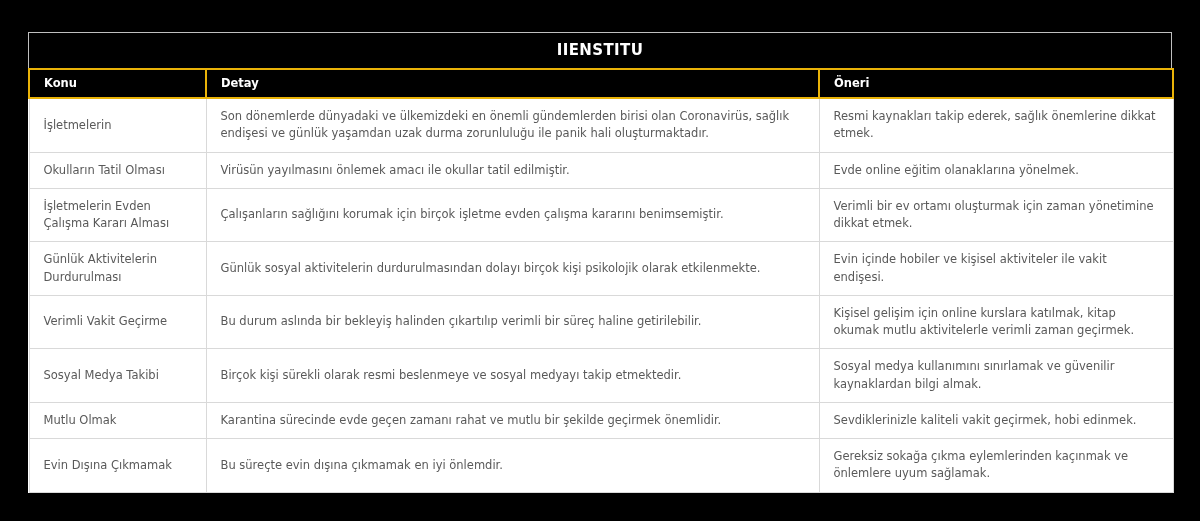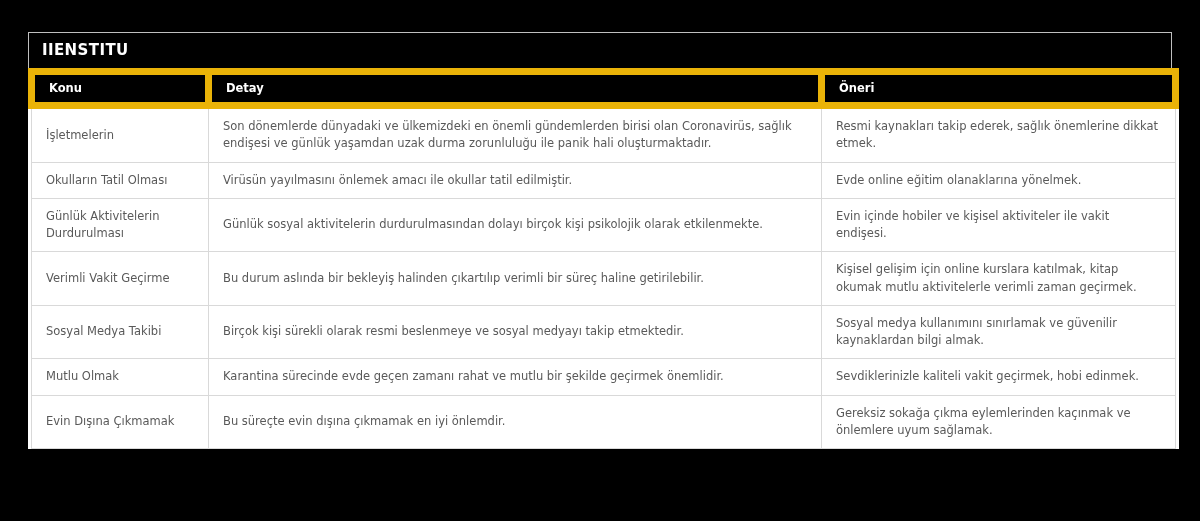--- a/index.html
+++ b/index.html
@@ -29,29 +29,30 @@
   }
   .title-bar {
     background: #000000;
     color: #ffffff;
     border: 1px solid #bfbfbf;
     border-bottom: none;
     padding: 8px 13px 9px 13px;
     font-size: 15px;
     font-weight: 700;
     letter-spacing: 0.4px;
+    text-align: center;
   }
   table.content-table th {
     background: #000000;
     color: #ffffff;
     text-align: left;
     font-size: 11.5px;
     font-weight: 700;
     padding: 6px 14px 7px 14px;
-    border: 7px solid #eab308;
+    border: 2px solid #eab308;
     vertical-align: middle;
   }
   table.content-table td {
     color: #595959;
     font-size: 11.5px;
     line-height: 1.5;
     padding: 9px 14px;
     border: 1px solid #d9d9d9;
     vertical-align: middle;
     background: #ffffff;
@@ -87,20 +88,25 @@
           <td>İşletmelerin</td>
           <td>Son dönemlerde dünyadaki ve ülkemizdeki en önemli gündemlerden birisi olan Coronavirüs, sağlık endişesi ve günlük yaşamdan uzak durma zorunluluğu ile panik hali oluşturmaktadır.</td>
           <td>Resmi kaynakları takip ederek, sağlık önemlerine dikkat etmek.</td>
         </tr>
         <tr>
           <td>Okulların Tatil Olması</td>
           <td>Virüsün yayılmasını önlemek amacı ile okullar tatil edilmiştir.</td>
           <td>Evde online eğitim olanaklarına yönelmek.</td>
         </tr>
         <tr>
+          <td>İşletmelerin Evden Çalışma Kararı Alması</td>
+          <td>Çalışanların sağlığını korumak için birçok işletme evden çalışma kararını benimsemiştir.</td>
+          <td>Verimli bir ev ortamı oluşturmak için zaman yönetimine dikkat etmek.</td>
+        </tr>
+        <tr>
           <td>Günlük Aktivitelerin Durdurulması</td>
           <td>Günlük sosyal aktivitelerin durdurulmasından dolayı birçok kişi psikolojik olarak etkilenmekte.</td>
           <td>Evin içinde hobiler ve kişisel aktiviteler ile vakit endişesi.</td>
         </tr>
         <tr>
           <td>Verimli Vakit Geçirme</td>
           <td>Bu durum aslında bir bekleyiş halinden çıkartılıp verimli bir süreç haline getirilebilir.</td>
           <td>Kişisel gelişim için online kurslara katılmak, kitap okumak mutlu aktivitelerle verimli zaman geçirmek.</td>
         </tr>
         <tr>

